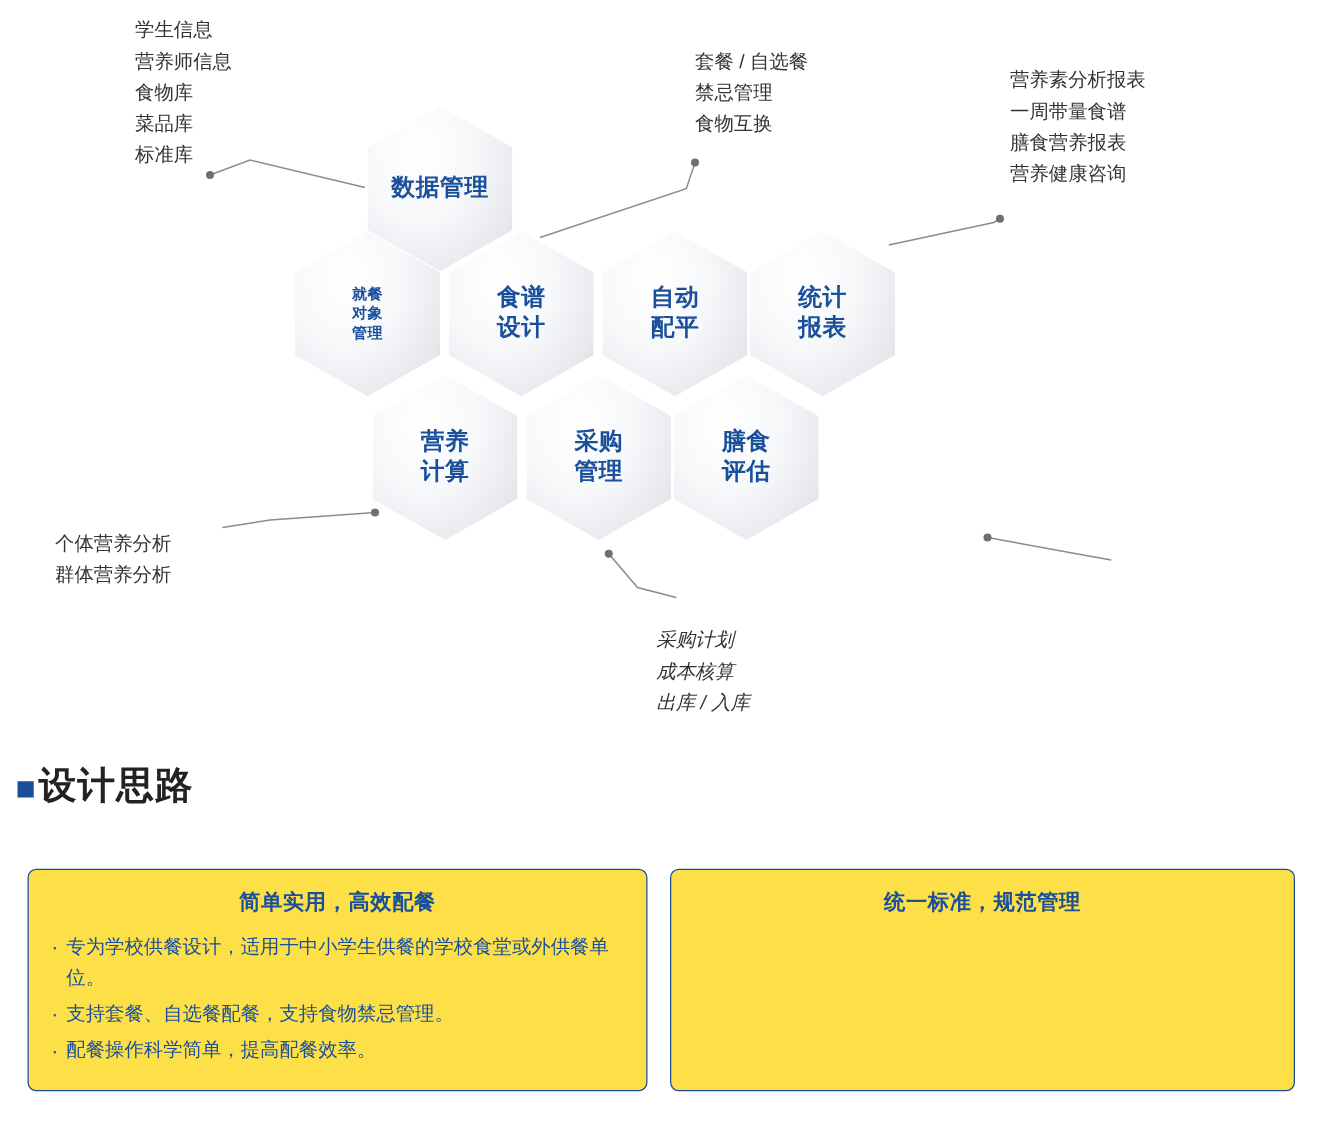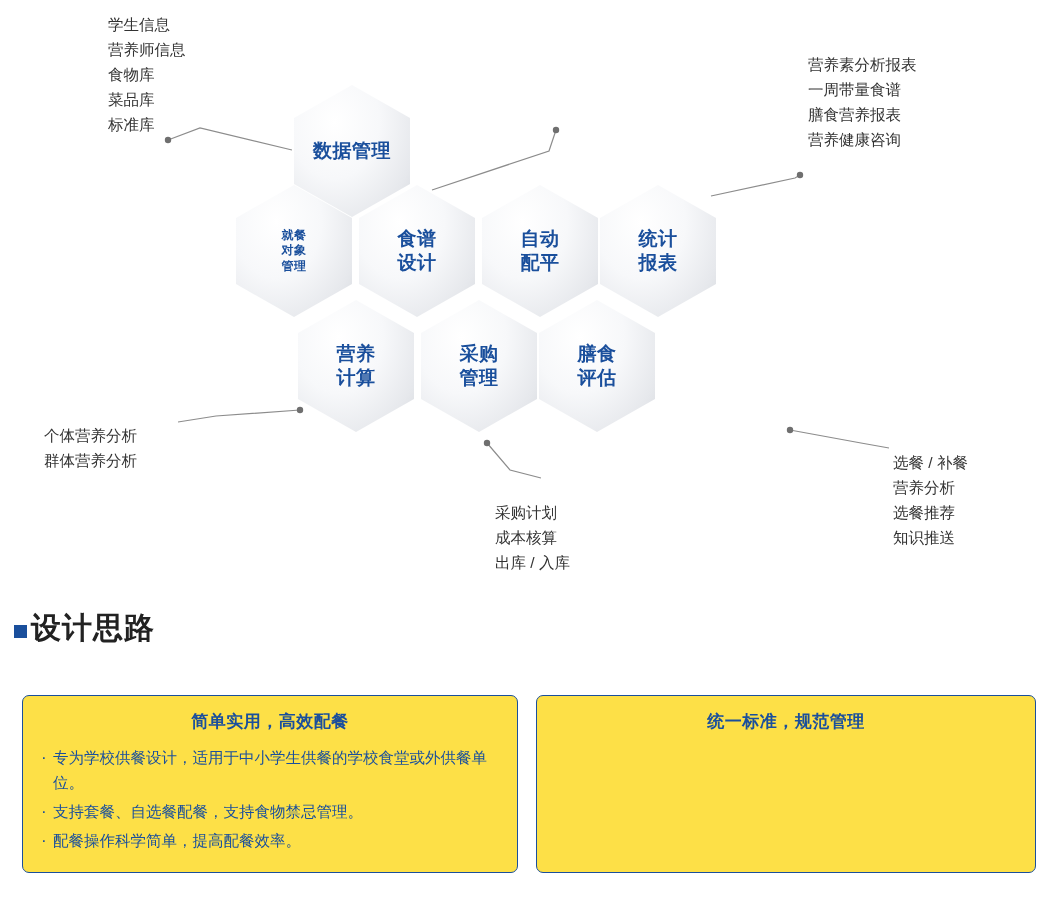--- a/index.html
+++ b/index.html
@@ -205,33 +205,32 @@
     <div class="hex" id="hex-7" style="left:539px; top:300px;">
       <div class="hex-label">膳食
 评估</div>
     </div>
 
     <div class="anno" style="left:108px; top:12px;">学生信息
 营养师信息
 食物库
 菜品库
 标准库</div>
+    <div class="anno" style="left:556px; top:37px;">套餐 / 自选餐
+禁忌管理
+食物互换</div>
     <div class="anno" style="left:808px; top:52px;">营养素分析报表
 一周带量食谱
 膳食营养报表
 营养健康咨询</div>
     <div class="anno" style="left:44px; top:423px;">个体营养分析
 群体营养分析</div>
-    <div class="anno" style="left:495px; top:500px;">采购计划
+    <div class="anno" style="left:525px; top:500px;font-style:italic;">采购计划
 成本核算
 出库 / 入库</div>
-    <div class="anno" style="left:893px; top:450px;">选餐 / 补餐
-营养分析
-选餐推荐
-知识推送</div>
   </div>
 
   <div id="section-title">
     <div class="bullet"></div>
     <div class="title-text">设计思路</div>
   </div>
 
   <div class="card" id="card-left">
     <div class="card-title">简单实用，高效配餐</div>
     <ul class="card-list">

